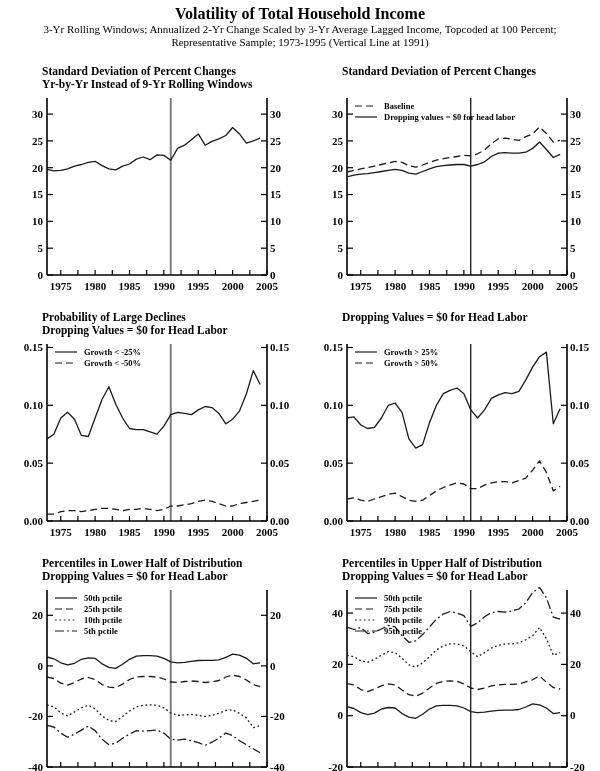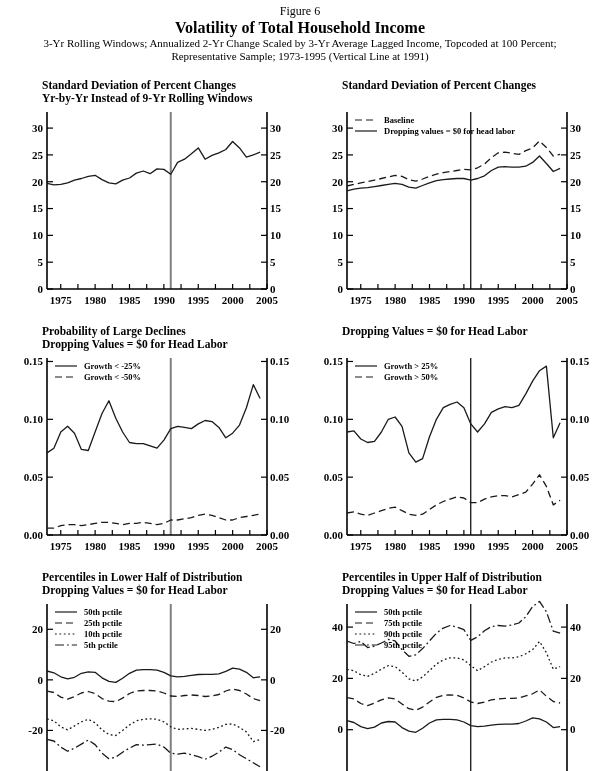--- a/index.html
+++ b/index.html
@@ -11,21 +11,20 @@
   .grid{display:grid;grid-template-columns:300px 300px;margin-top:6px;}
   .cell{margin:4px;padding:0;}
   .ctitle{font-weight:bold;font-size:11.5px;line-height:13px;margin:6px 0 0 38px;height:27px;}
   svg.chart{display:block;}
   svg.chart text{font-family:"Liberation Serif","DejaVu Serif",serif;fill:#000;}
 </style>
 </head>
 <body>
 
 <div class="header">
-  <div class="fig-label">Figure 6</div>
   <h1 class="fig-title">Volatility of Total Household Income</h1>
   <div class="fig-sub">3-Yr Rolling Windows; Annualized 2-Yr Change Scaled by 3-Yr Average Lagged Income, Topcoded at 100 Percent;</div>
   <div class="fig-sub">Representative Sample; 1973-1995 (Vertical Line at 1991)</div>
 </div>
 
 <div class="grid">
 
   <figure class="cell">
     <figcaption class="ctitle">
       <div>Standard Deviation of Percent Changes</div>

